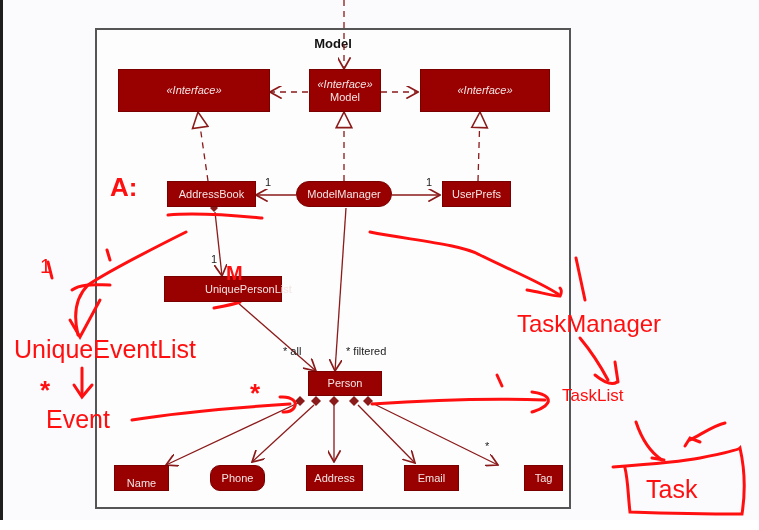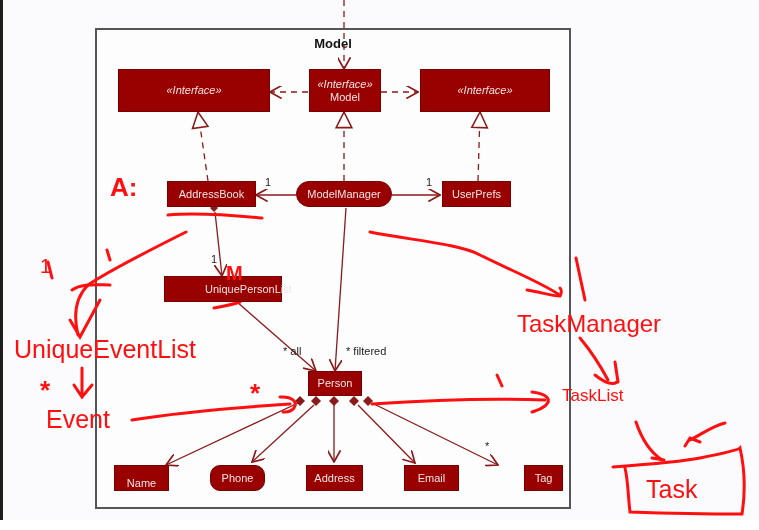--- a/index.html
+++ b/index.html
@@ -123,21 +123,21 @@
   <span>ModelManager</span>
 </div>
 <div class="cls" style="left:442px;top:181px;width:69px;height:26px;">
   <span>UserPrefs</span>
 </div>
 
 <div class="cls" style="left:164px;top:276px;width:118px;height:26px;padding-left:40px;">
   <span>UniquePersonList</span>
 </div>
 
-<div class="cls" style="left:308px;top:371px;width:54px;height:25px;align-items:center;">
+<div class="cls" style="left:308px;top:371px;width:74px;height:25px;align-items:center;">
   <span>Person</span>
 </div>
 
 <div class="cls" style="left:114px;top:465px;width:55px;height:26px;justify-content:flex-end;">
   <span>Name</span>
 </div>
 <div class="cls" style="left:210px;top:465px;width:55px;height:26px;border-radius:10px;">
   <span>Phone</span>
 </div>
 <div class="cls" style="left:306px;top:465px;width:57px;height:26px;">

